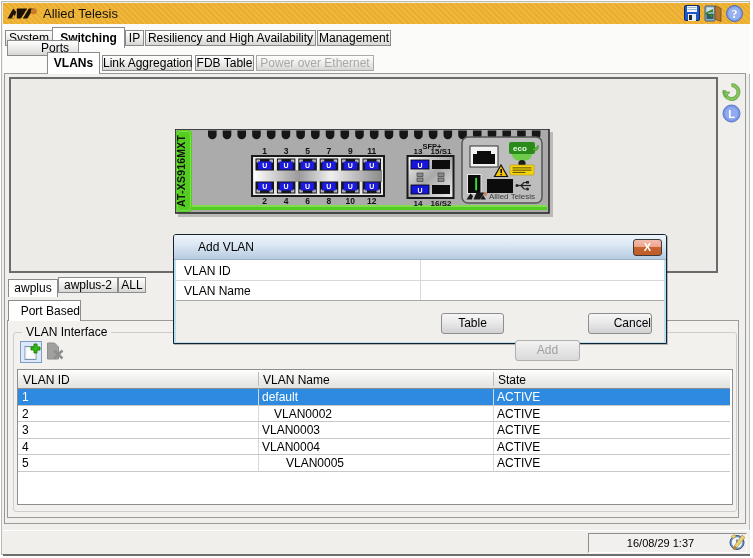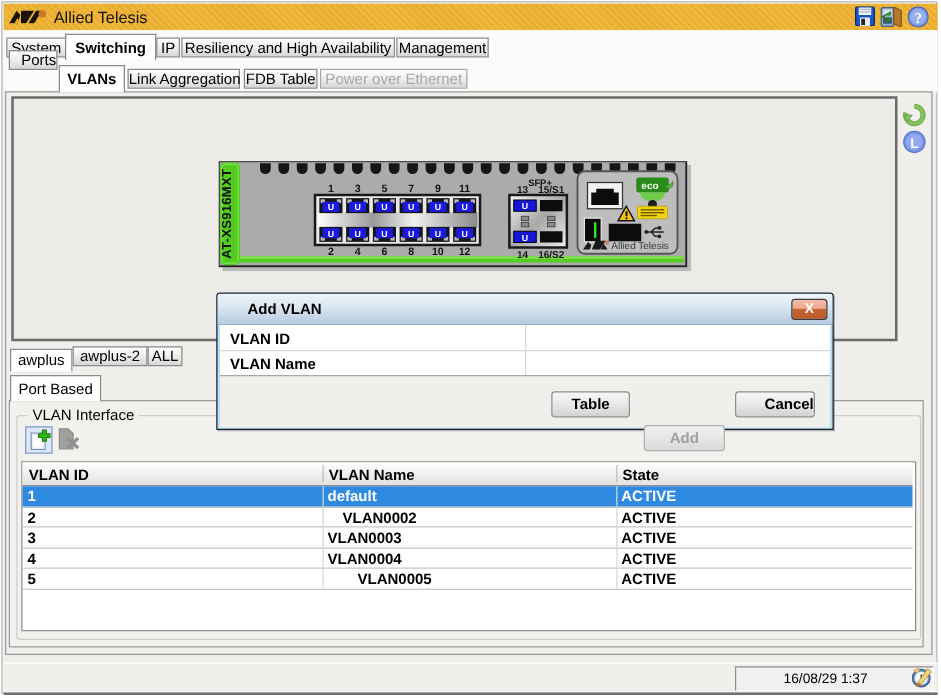--- a/index.html
+++ b/index.html
@@ -1,19 +1,19 @@
 <!DOCTYPE html>
 <html><head>
 <meta charset="utf-8">
 <style>
   html,body{margin:0;padding:0;}
   body{width:753px;height:558px;background:#ffffff;position:relative;overflow:hidden;
        font-family:"Liberation Sans",sans-serif;font-size:12px;color:#000;}
   .abs{position:absolute;white-space:nowrap;}
-  .abs div,.abs span{white-space:nowrap;font-weight:bold;}
+  .abs div,.abs span{white-space:nowrap;}
 </style>
 </head>
 <body>
 
 <div class="abs" style="left:1px;top:1px;width:747px;height:552px;border:1px solid #b9b9b9;background:#f0efec;"></div>
 
 <div class="abs" style="left:3px;top:3px;width:747px;height:21px;background:#EBAC33;background-image:repeating-linear-gradient(45deg,rgba(255,220,80,0.25) 0 2px,rgba(0,0,0,0) 2px 4px);"></div>
 <svg class="abs" style="left:7px;top:8px;" width="32" height="11" viewBox="0 0 32 11">
   <polygon points="0.5,10.5 6.2,0.5 9.2,4 7.2,10.5" fill="#1a1208"></polygon>
   <polygon points="4.5,10.5 6.8,6.5 8.0,8.2 7.4,10.5" fill="#EBAC33"></polygon>
@@ -45,21 +45,21 @@
 </svg>
 
 <div class="abs" style="left:3px;top:24px;width:747px;height:50px;background:#fbfbfa;"></div>
 
 <div class="abs" style="left:5px;top:30px;width:46px;height:14px;border:1px solid #8b8b8b;border-bottom:1px solid #8b8b8b;background:linear-gradient(#ffffff,#e9e9e7 60%,#d6d6d4);text-align:center;line-height:14px;">System</div>
 <div class="abs" style="left:52px;top:27px;width:71px;height:20px;border:1px solid #8b8b8b;border-bottom:none;background:#fff;text-align:center;line-height:20px;font-weight:bold;">Switching</div>
 <div class="abs" style="left:125px;top:30px;width:17px;height:14px;border:1px solid #8b8b8b;background:linear-gradient(#ffffff,#e9e9e7 60%,#d6d6d4);text-align:center;line-height:14px;">IP</div>
 <div class="abs" style="left:145px;top:30px;width:169px;height:14px;border:1px solid #8b8b8b;background:linear-gradient(#ffffff,#e9e9e7 60%,#d6d6d4);text-align:center;line-height:14px;">Resiliency and High Availability</div>
 <div class="abs" style="left:317px;top:30px;width:72px;height:14px;border:1px solid #8b8b8b;background:linear-gradient(#ffffff,#e9e9e7 60%,#d6d6d4);text-align:center;line-height:14px;">Management</div>
 
-<div class="abs" style="left:7px;top:40px;width:37px;height:14px;border:1px solid #8b8b8b;background:linear-gradient(#ffffff,#e9e9e7 60%,#d6d6d4);text-align:right;line-height:14px;">Ports</div>
+<div class="abs" style="left:7px;top:40px;width:37px;height:14px;border:1px solid #8b8b8b;background:linear-gradient(#ffffff,#e9e9e7 60%,#d6d6d4);text-align:left;line-height:14px;padding-left:33px;">Ports</div>
 <div class="abs" style="left:47px;top:52px;width:51px;height:21px;border:1px solid #8b8b8b;border-bottom:none;background:#fff;text-align:center;line-height:20px;font-weight:bold;z-index:3;">VLANs</div>
 <div class="abs" style="left:102px;top:55px;width:88px;height:14px;border:1px solid #8b8b8b;background:linear-gradient(#ffffff,#e9e9e7 60%,#d6d6d4);text-align:left;line-height:14px;">Link Aggregation</div>
 <div class="abs" style="left:195px;top:55px;width:57px;height:14px;border:1px solid #8b8b8b;background:linear-gradient(#ffffff,#e9e9e7 60%,#d6d6d4);text-align:center;line-height:14px;">FDB Table</div>
 <div class="abs" style="left:256px;top:55px;width:116px;height:14px;border:1px solid #a9a9a9;background:linear-gradient(#ffffff,#e9e9e7 60%,#d6d6d4);text-align:center;line-height:14px;color:#a8a8a6;">Power over Ethernet</div>
 
 <div class="abs" style="left:4px;top:73px;width:740px;height:449px;border:1px solid #9a9a9a;background:#f0efec;z-index:1;"></div>
 
 <div class="abs" style="left:9px;top:77px;width:705px;height:192px;border:2px solid #6b6b6b;background:#ecebe8;z-index:1;"></div>
 
 <svg class="abs" style="left:175px;top:129px;z-index:2;" width="378" height="88" viewBox="0 0 378 88">
@@ -291,21 +291,21 @@
 <svg class="abs" style="left:722px;top:104px;z-index:2;" width="19" height="19" viewBox="0 0 19 19">
   <circle cx="9.5" cy="9.5" r="8.5" fill="#7b98e8" stroke="#5b78c8"></circle>
   <circle cx="9.5" cy="9.5" r="6.5" fill="#92aaf0"></circle>
   <text x="9.5" y="14" font-size="11" font-weight="bold" fill="#fff" text-anchor="middle">L</text>
 </svg>
 
 <div class="abs" style="left:8px;top:279px;width:48px;height:17px;border:1px solid #8b8b8b;border-bottom:none;background:#fff;text-align:center;line-height:16px;z-index:3;">awplus</div>
 <div class="abs" style="left:58px;top:277px;width:58px;height:14px;border:1px solid #8b8b8b;background:linear-gradient(#ffffff,#e9e9e7 60%,#d6d6d4);text-align:center;line-height:14px;z-index:2;">awplus-2</div>
 <div class="abs" style="left:118px;top:277px;width:26px;height:14px;border:1px solid #8b8b8b;background:linear-gradient(#ffffff,#e9e9e7 60%,#d6d6d4);text-align:center;line-height:14px;z-index:2;">ALL</div>
 
-<div class="abs" style="left:8px;top:300px;width:71px;height:20px;border:1px solid #8b8b8b;border-bottom:none;background:#fff;text-align:center;line-height:20px;z-index:3;">Port Based</div>
+<div class="abs" style="left:8px;top:300px;width:71px;height:20px;border:1px solid #8b8b8b;border-bottom:none;background:#fff;text-align:right;line-height:20px;z-index:3;">Port Based</div>
 <div class="abs" style="left:7px;top:320px;width:730px;height:196px;border:1px solid #9a9a9a;background:#f2f1ee;z-index:2;"></div>
 
 <div class="abs" style="left:13px;top:332px;width:722px;height:178px;border:1px solid #cdcdcb;border-radius:3px;z-index:2;"></div>
 <div class="abs" style="left:22px;top:326px;background:#f2f1ee;padding:0 4px;z-index:3;line-height:13px;">VLAN Interface</div>
 
 <div class="abs" style="left:20px;top:341px;width:20px;height:20px;border:1px solid #7a9cc8;background:#dce8f8;z-index:3;"></div>
 <svg class="abs" style="left:23px;top:343px;z-index:4;" width="18" height="18" viewBox="0 0 18 18">
   <rect x="2" y="3.5" width="11" height="13" fill="#fdfdfd" stroke="#7a90a8"></rect>
   <rect x="3" y="4.5" width="9" height="11" fill="none" stroke="#e8eef4"></rect>
   <polygon points="11,1 14,1 14,4 17,4 17,7 14,7 14,10 11,10 11,7 8,7 8,4 11,4" fill="#33bb11" stroke="#187a04" stroke-width="0.9"></polygon>

